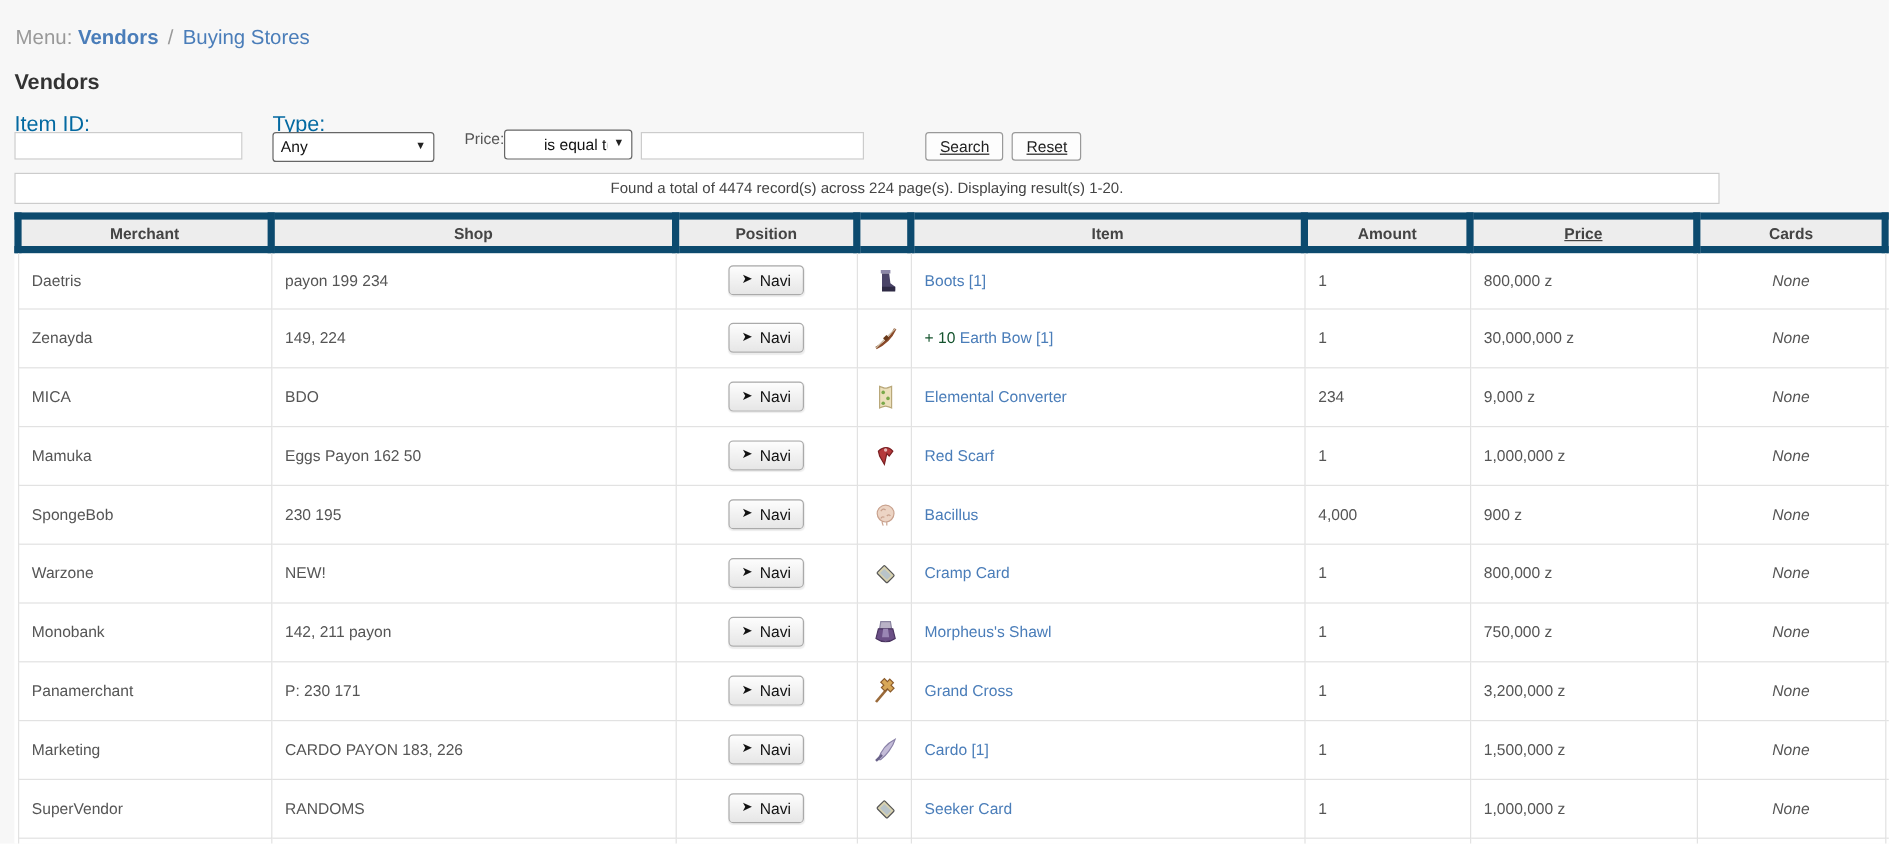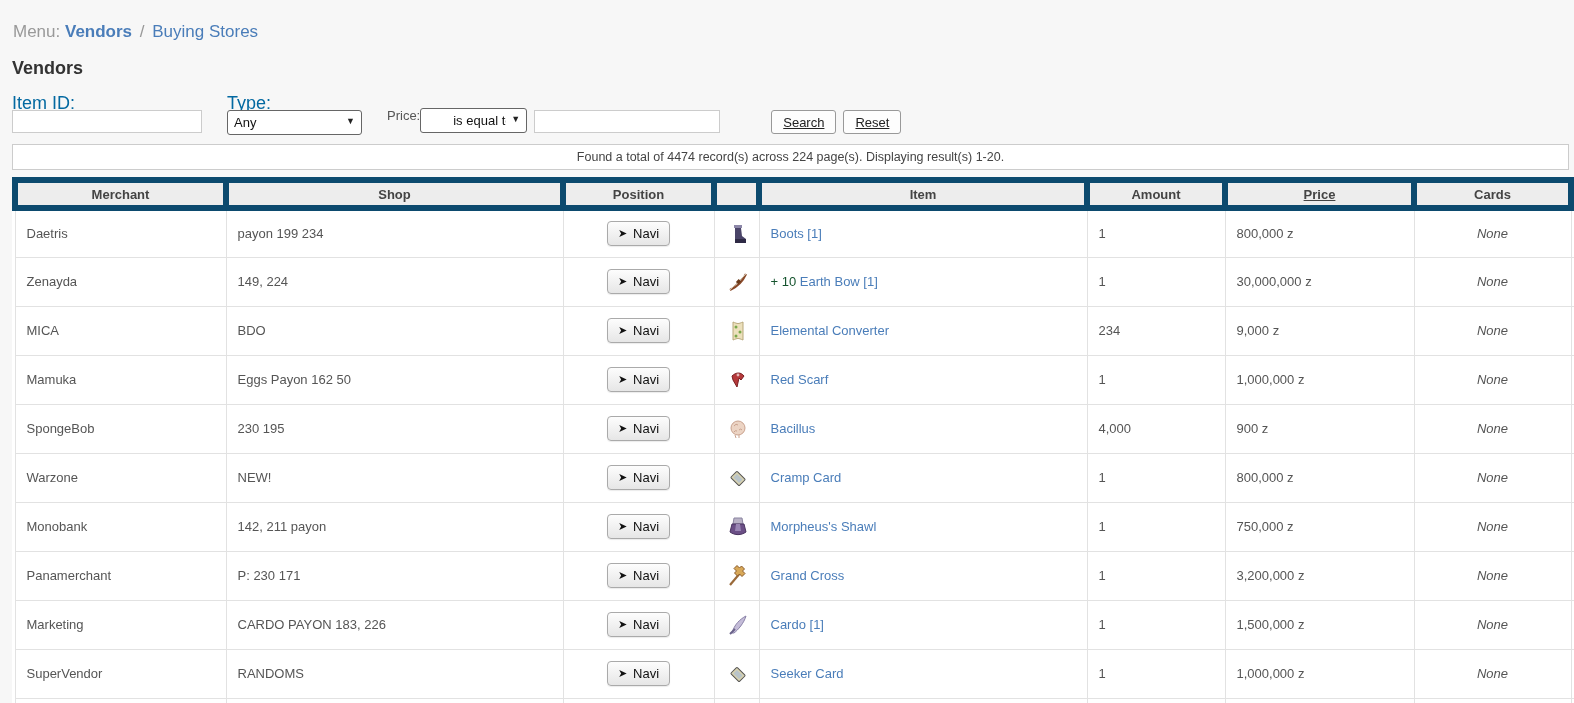--- a/index.html
+++ b/index.html
@@ -42,21 +42,21 @@
   .price-inner { display:flex; flex-direction:row; margin-right:7px; }
   .price-input-pad { margin-top:17px; }
   .buttons-pad { display:flex; align-items:flex-start; margin-top:17px; margin-left:26px; }
   .btn {
     height:24px; padding:0 11px; margin-right:7px;
     border:1px solid #999; border-radius:3px; background:#fdfdfd;
     font:13px "Liberation Sans", sans-serif; color:#222; cursor:pointer;text-decoration:underline;
   }
   
   .results-bar {
-    margin:9px 0 0 12px; width:1557px; height:26px; line-height:24px;
+    margin:9px 0 0 12px; width:1421px; height:26px; line-height:24px;
     border:1px solid #ccc; background:#fff; text-align:center;
     font-size:12.5px; color:#444;
   }
   
   table.vendors { border-collapse:collapse; table-layout:fixed; width:1600px; margin:7px 0 0 12px; background:#fff; }
   table.vendors th {
     background:#ededed; border:6px solid #0c4a6e; height:28px;
     font-size:13px; font-weight:bold; color:#444; text-align:center; padding:0;
   }
   table.vendors td {

